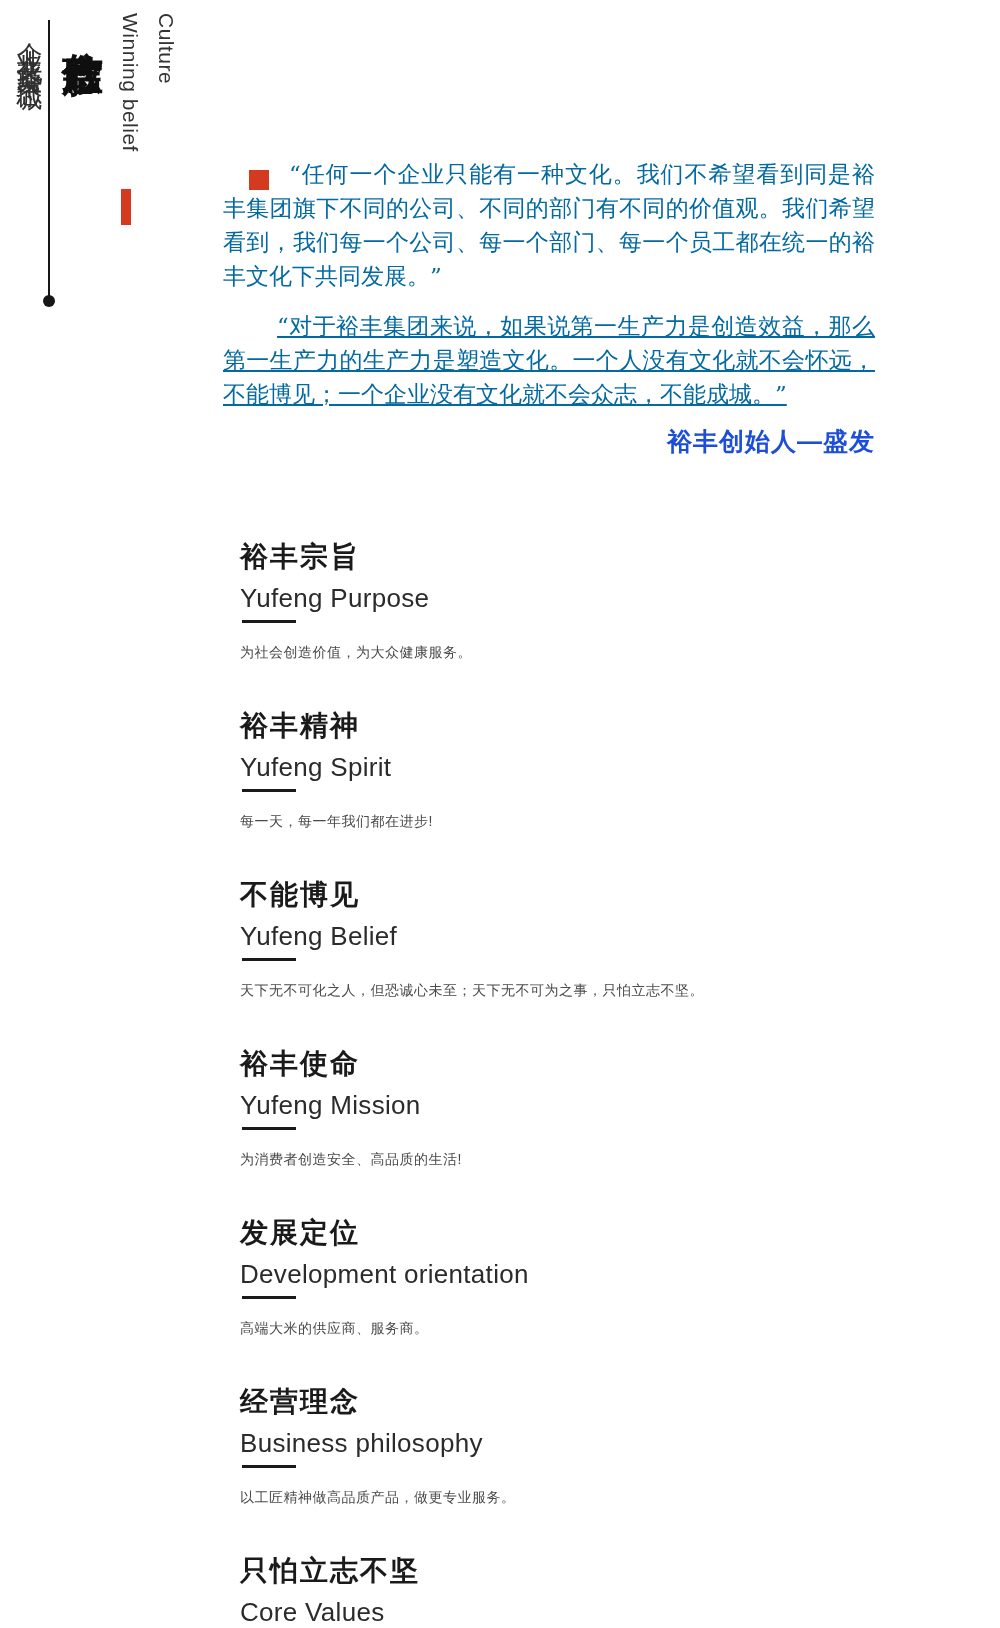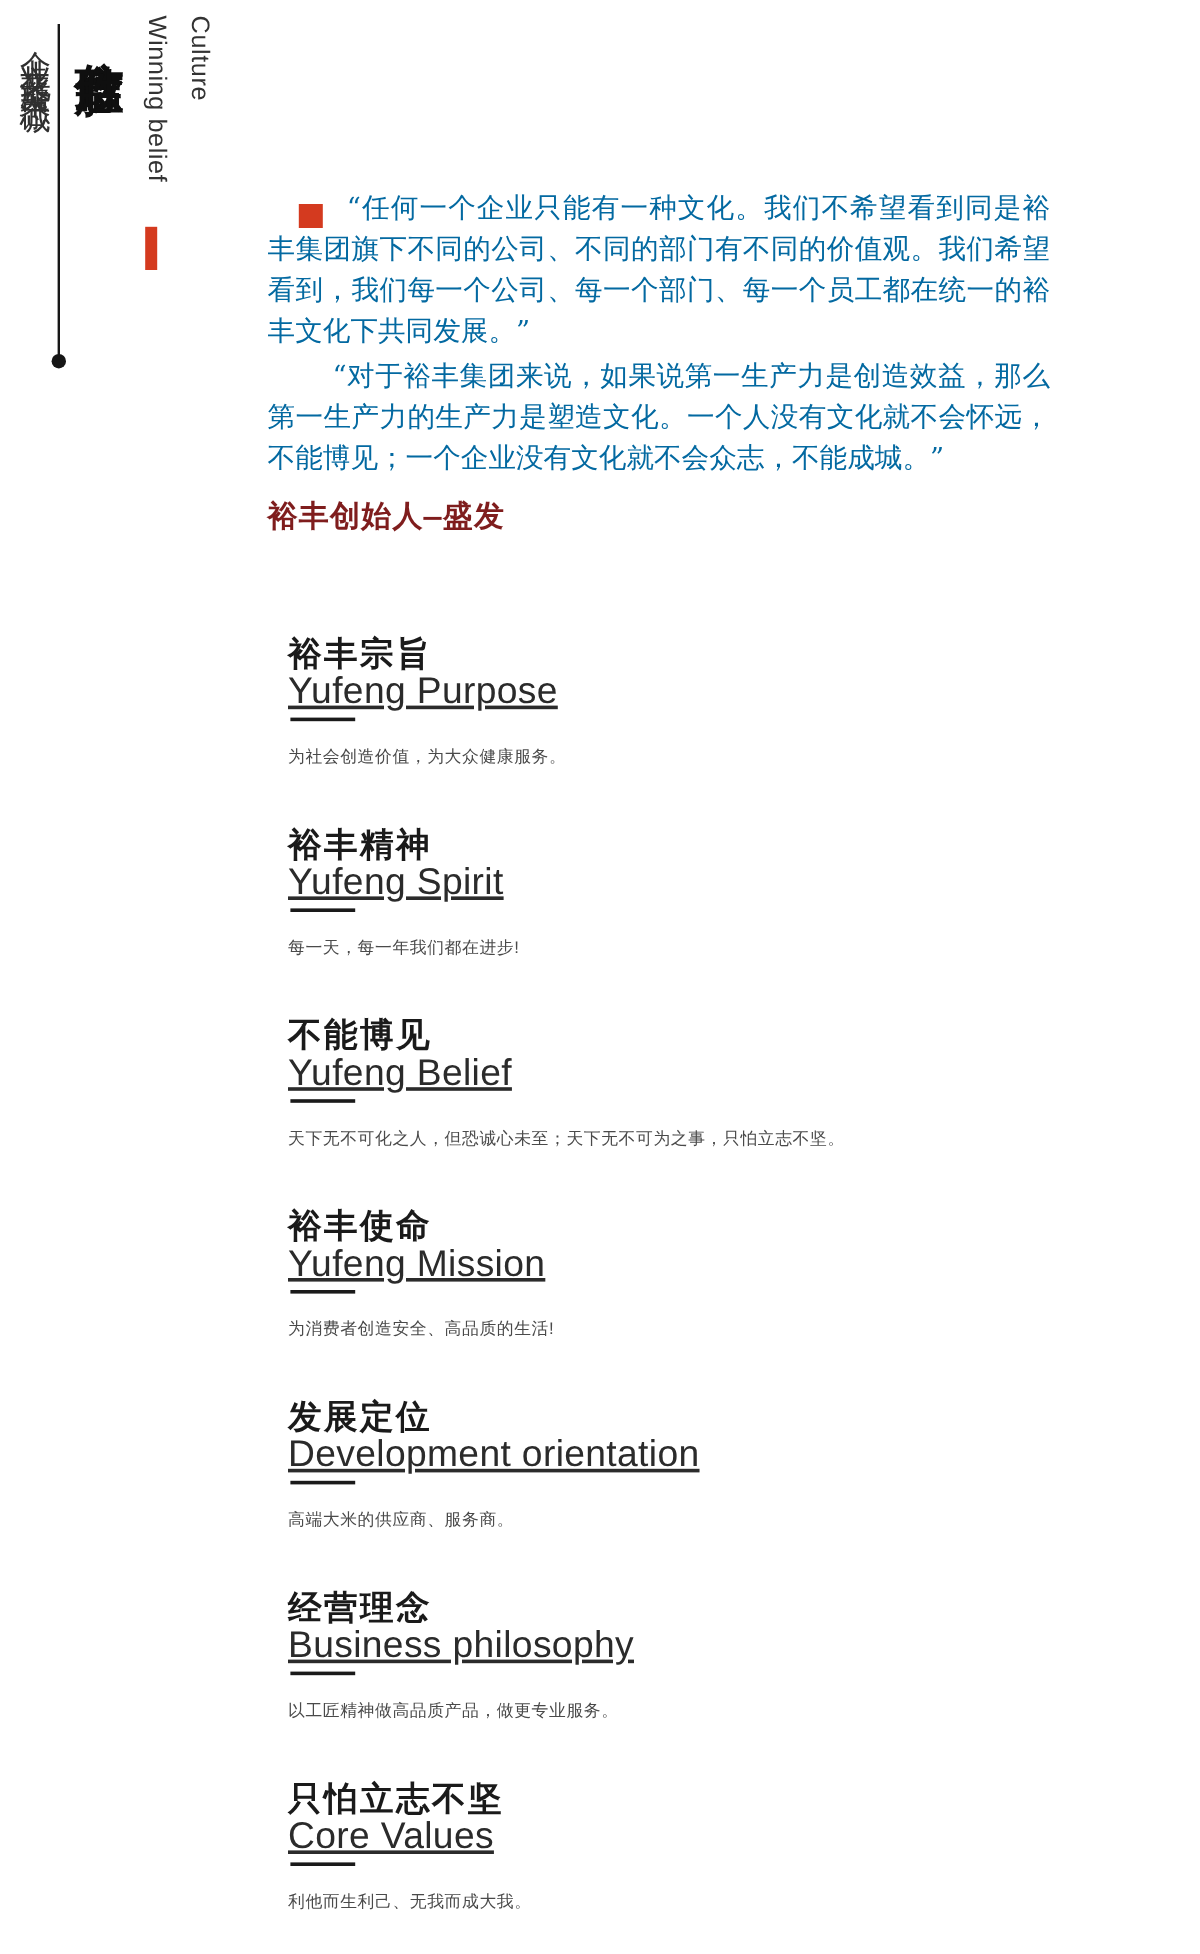--- a/index.html
+++ b/index.html
@@ -37,32 +37,32 @@
   .content { position:absolute; left:223px; top:157px; width:652px; }
 
   .quote-block { position:relative; }
   .red-square { position:absolute; left:26px; top:13px; width:20px; height:20px; display:block; }
   .quote {
     font-family:"DejaVu Serif", serif;
     font-size:23px; line-height:34px; color:#0369a1;
     text-align:justify;
   }
   .q1 { text-indent:66px; }
-  .q2 { text-indent:54px; margin-top:4px; }
+  .q2 { text-indent:54px; margin-top:16px;text-decoration:underline; }
   .attribution {
-    font-family:Liberation Mono, monospace;
-    font-weight:bold; font-size:25px; color:#7f1d1d;
-    margin-top:14px; letter-spacing:1px;
+    font-family:Liberation Sans, sans-serif;
+    font-weight:bold; font-size:25px; color:#1d4ed8;
+    text-align:right; margin-top:14px; letter-spacing:1px;
   }
 
   
   .sections { margin-top:83px; padding-left:17px; }
   .section { margin-bottom:44px; }
   .sec-zh { font-size:28px; font-weight:bold; color:#1a1a1a; letter-spacing:2px; line-height:32px; }
-  .sec-en { font-size:31px; color:#2b2b2b; line-height:30px; margin-top:0; letter-spacing:0.3px;text-decoration:underline; }
+  .sec-en { font-size:26px; color:#2b2b2b; line-height:30px; margin-top:10px; letter-spacing:0.3px; }
   .sec-divider { width:54px; height:3px; background:#1a1a1a; margin:7px 0 0 2px; }
   .sec-body { font-size:14px; color:#4a4a4a; line-height:28px; margin-top:15px; letter-spacing:0.5px; }
 </style>
 </head>
 <body>
 
 <aside class="left-rail">
   <div class="tagline">企业文化凝聚忠诚</div>
   <div class="rail-line"></div>
   <div class="rail-dot"></div>

